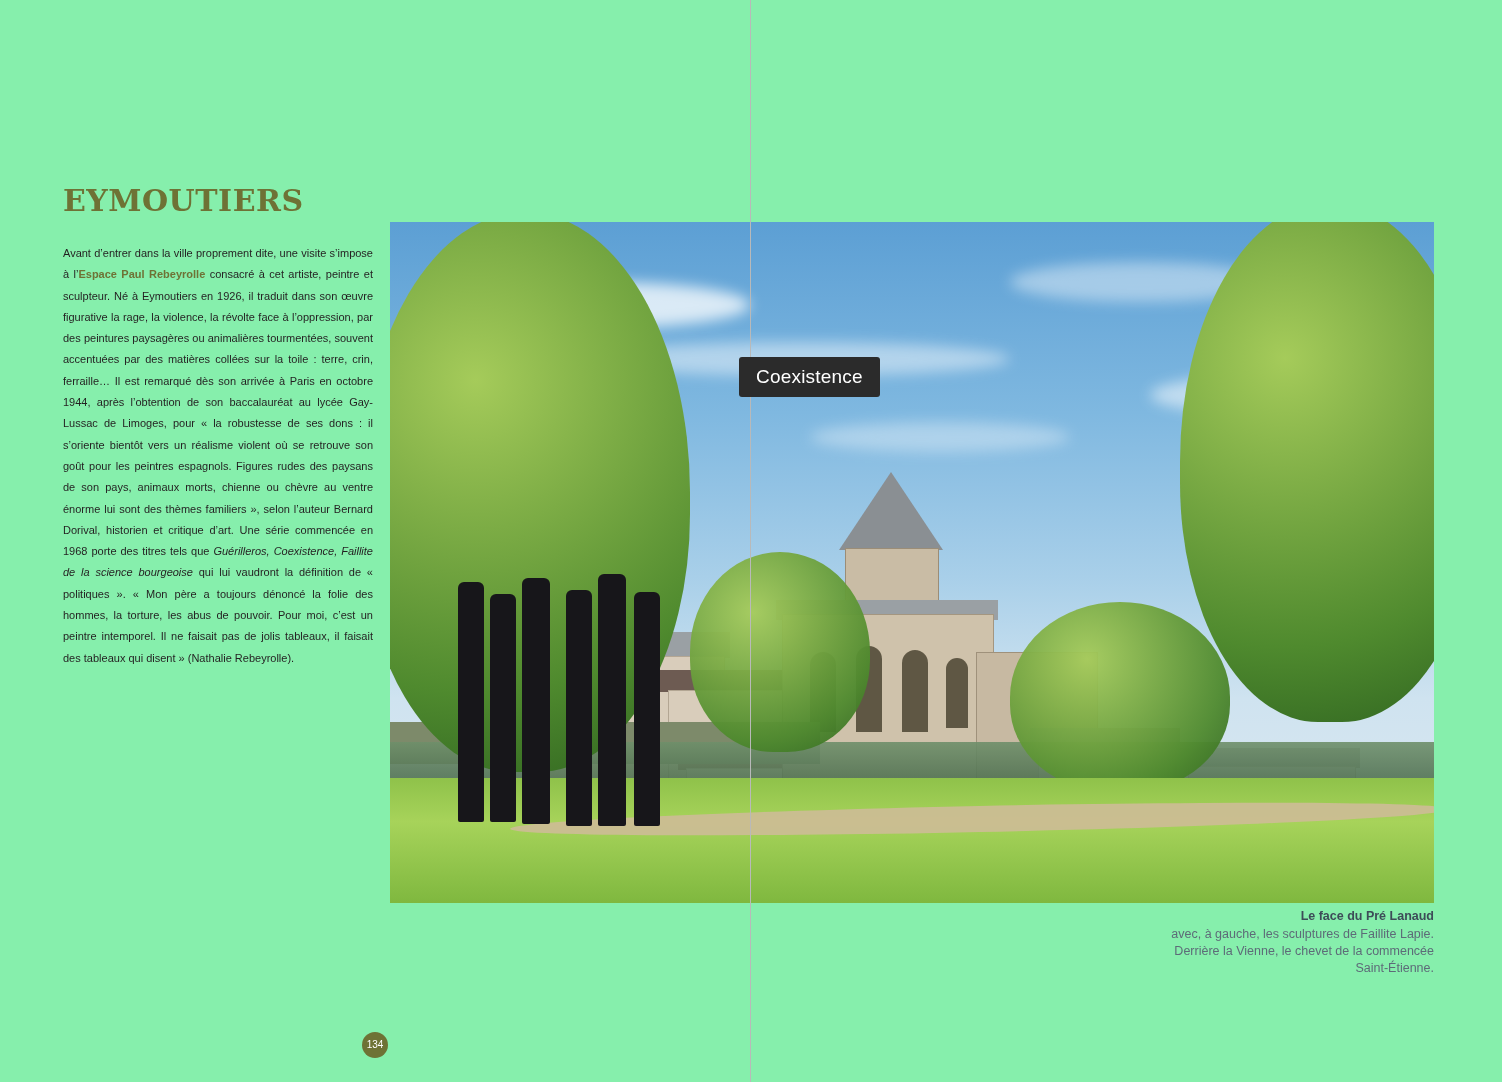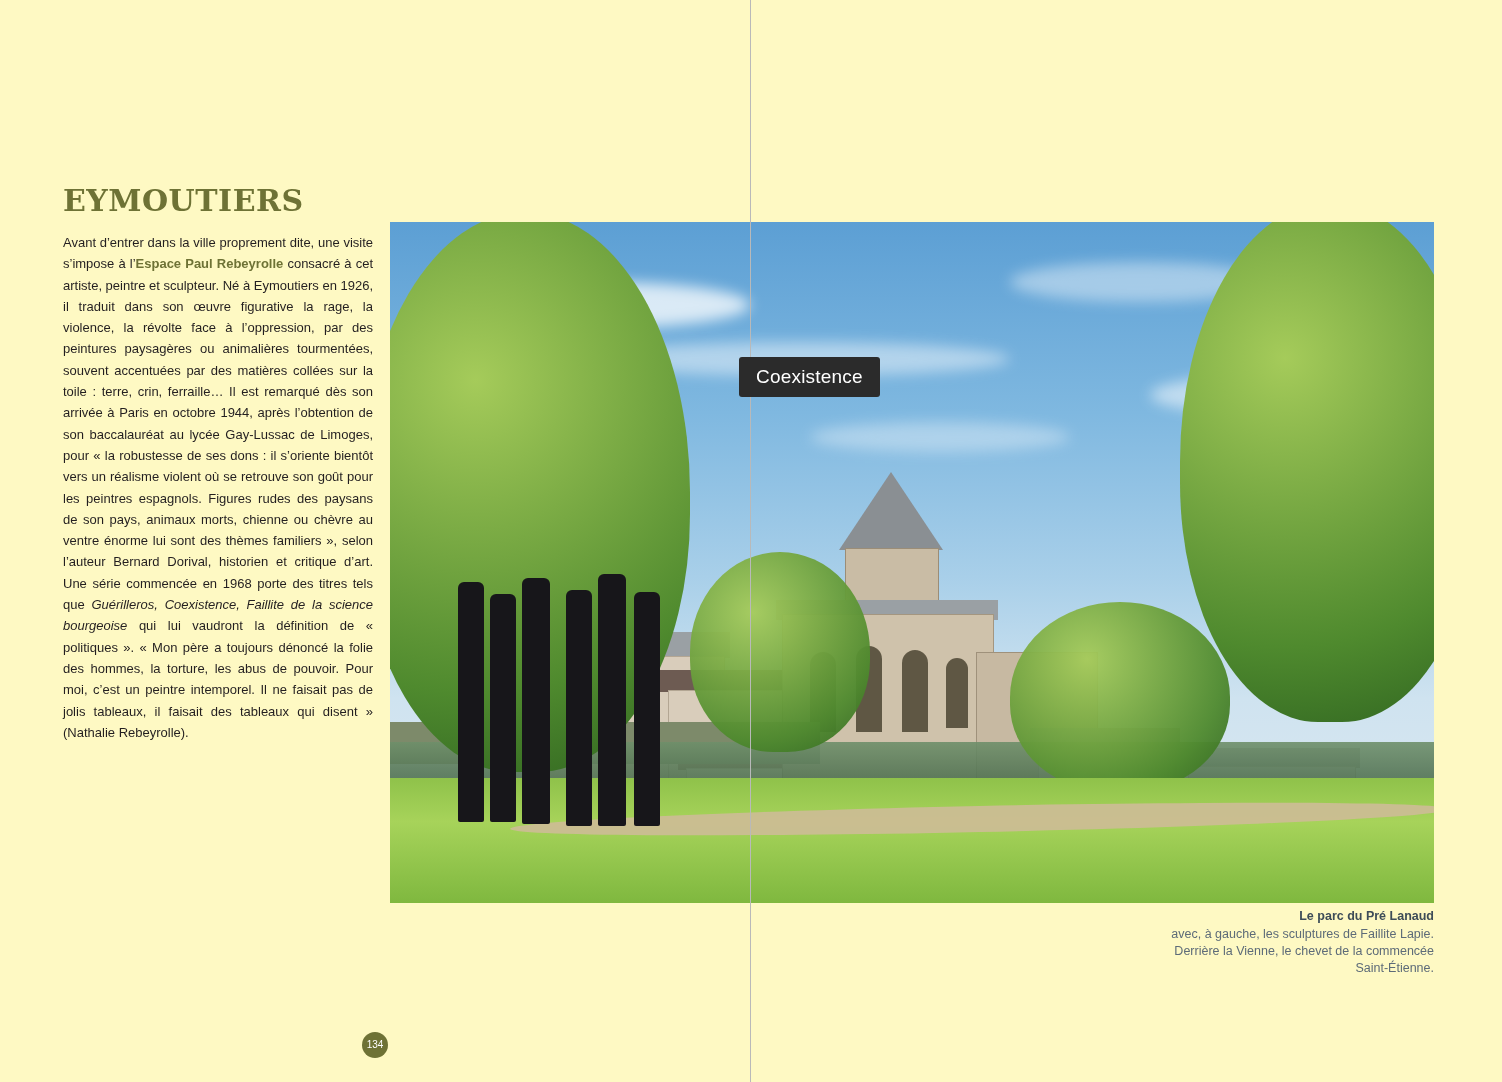--- a/index.html
+++ b/index.html
@@ -11,21 +11,21 @@
     width: 1502px;
     height: 1082px;
     position: relative;
     overflow: hidden;
     font-family: "Liberation Sans", sans-serif;
   }
 
   .spread {
     position: absolute;
     inset: 0;
-    background: #fef9c3;
+    background: #86efac;
   }
 
   
   .gutter {
     position: absolute;
     left: 750px;
     top: 0;
     width: 1px;
     height: 1082px;
     background: #b9b9b9;
@@ -45,23 +45,23 @@
     font-family: "DejaVu Serif", serif;
     font-weight: bold;
     font-size: 30px;
     letter-spacing: 0.5px;
     color: #6e7235;
   }
 
   .body-col {
     position: absolute;
     left: 63px;
-    top: 232px;
+    top: 243px;
     width: 310px;
-    font-size: 13px;
+    font-size: 11px;
     line-height: 21.3px;
     color: #231f20;
     text-align: justify;
     hyphens: auto;
     -webkit-hyphens: auto;
   }
   .body-col .hl {
     color: #6e7235;
     font-weight: bold;
   }
@@ -334,19 +334,19 @@
     <div class="sculpt" style="left:176px; top:368px; width:26px; height:236px;"></div>
     <div class="sculpt" style="left:208px; top:352px; width:28px; height:252px;"></div>
     <div class="sculpt" style="left:244px; top:370px; width:26px; height:234px;"></div>
   </div>
 
   <div class="gutter"></div>
 
   <div class="overlay-label">Coexistence</div>
 
   <div class="caption">
-    <span class="cap-title">Le parc du Pré Lanaud</span>
+    <span class="cap-title">Le face du Pré Lanaud</span>
     <span>avec, à gauche, les sculptures de Faillite Lapie.</span><br>
     <span>Derrière la Vienne, le chevet de la commencée</span><br>
     <span>Saint-Étienne.</span>
   </div>
 
 </div>
 
 </body></html>

